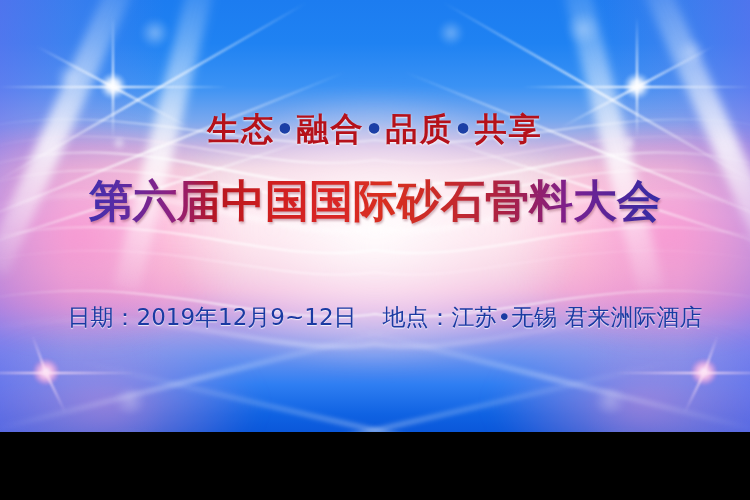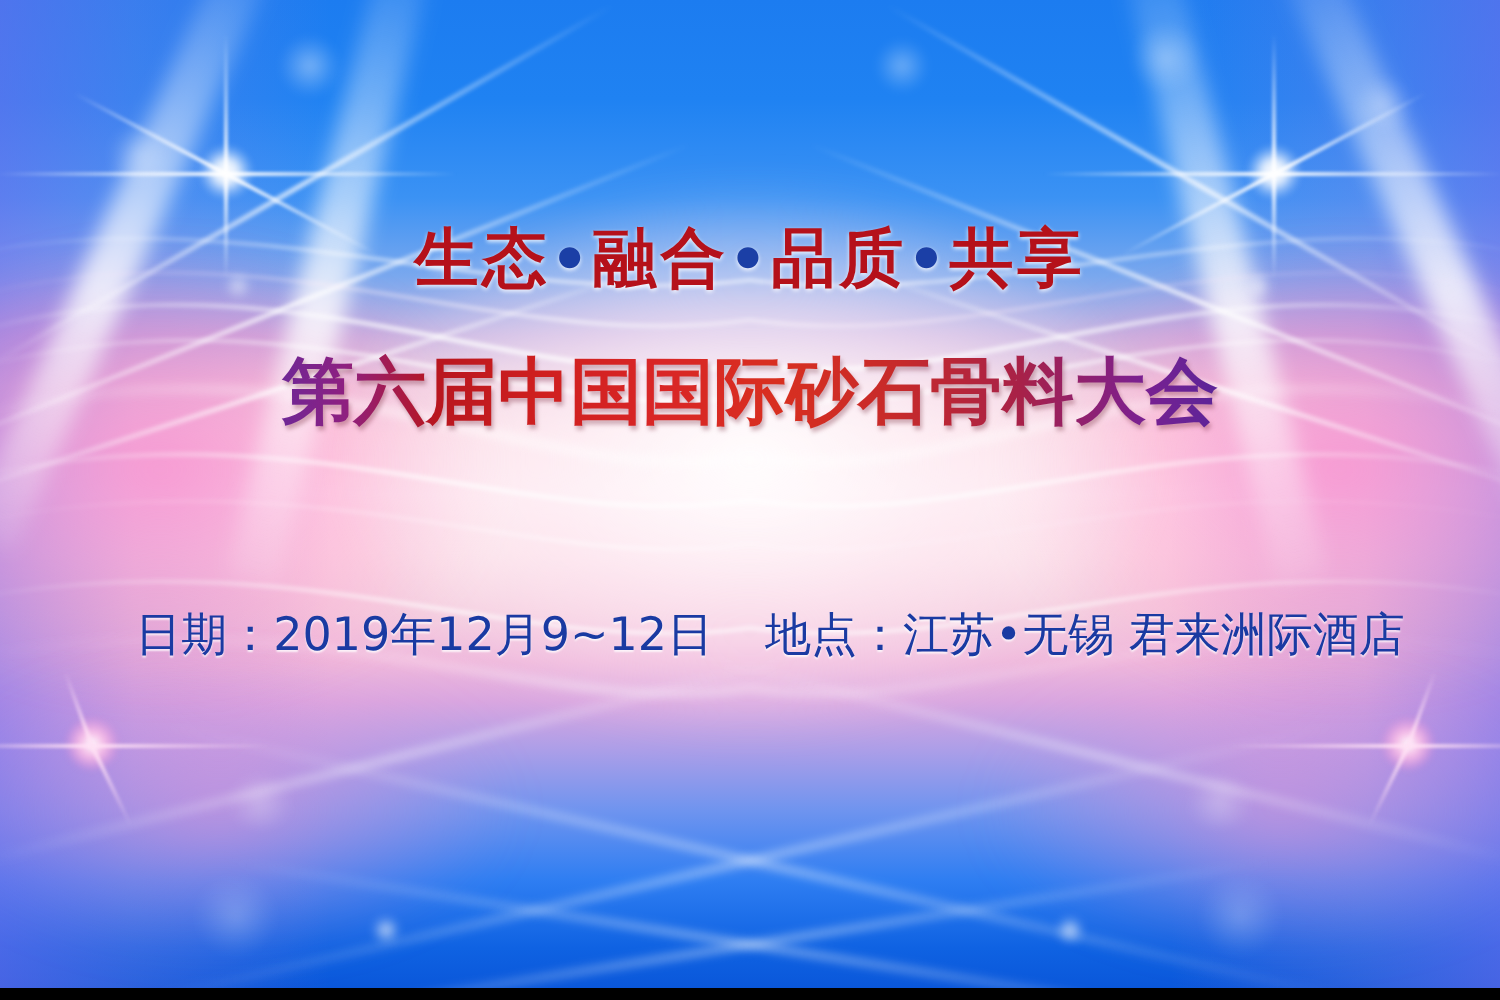--- a/index.html
+++ b/index.html
@@ -1,20 +1,20 @@
 <!DOCTYPE html>
 <html><head>
 <meta charset="utf-8">
 <style>
   html,body{margin:0;padding:0;background:#000;}
   *{box-sizing:border-box;}
 
   .banner{
     position:relative;
-    width:750px;height:494px;
+    width:750px;height:432px;
     overflow:hidden;
     font-family:"Liberation Sans","DejaVu Sans",sans-serif;
     background:#84cc16;
   }
 
   
   .bg-base{
     position:absolute;inset:0;
     background:linear-gradient(to bottom,
       #1c7cf0 0%,
@@ -154,21 +154,21 @@
     font-size:32px;font-weight:bold;letter-spacing:2px;
     color:#b5111a;
     text-shadow:0 1px 2px rgba(255,255,255,.85);
     white-space:nowrap;
   }
   .subtitle .dot{color:#1b3fa6;font-size:30px;}
 
   .main-title{
     position:absolute;left:0;right:0;top:172px;
     text-align:center;
-    font-size:36px;font-weight:bold;letter-spacing:0px;
+    font-size:44px;font-weight:bold;letter-spacing:0px;
     white-space:nowrap;
     background-image:linear-gradient(to right,
       #2233b4 0%,
       #2a33b6 8%,
       #5b2ba4 16%,
       #8e2080 23%,
       #b8161f 29%,
       #cf1f1f 36%,
       #d92626 44%,
       #d82f20 52%,

